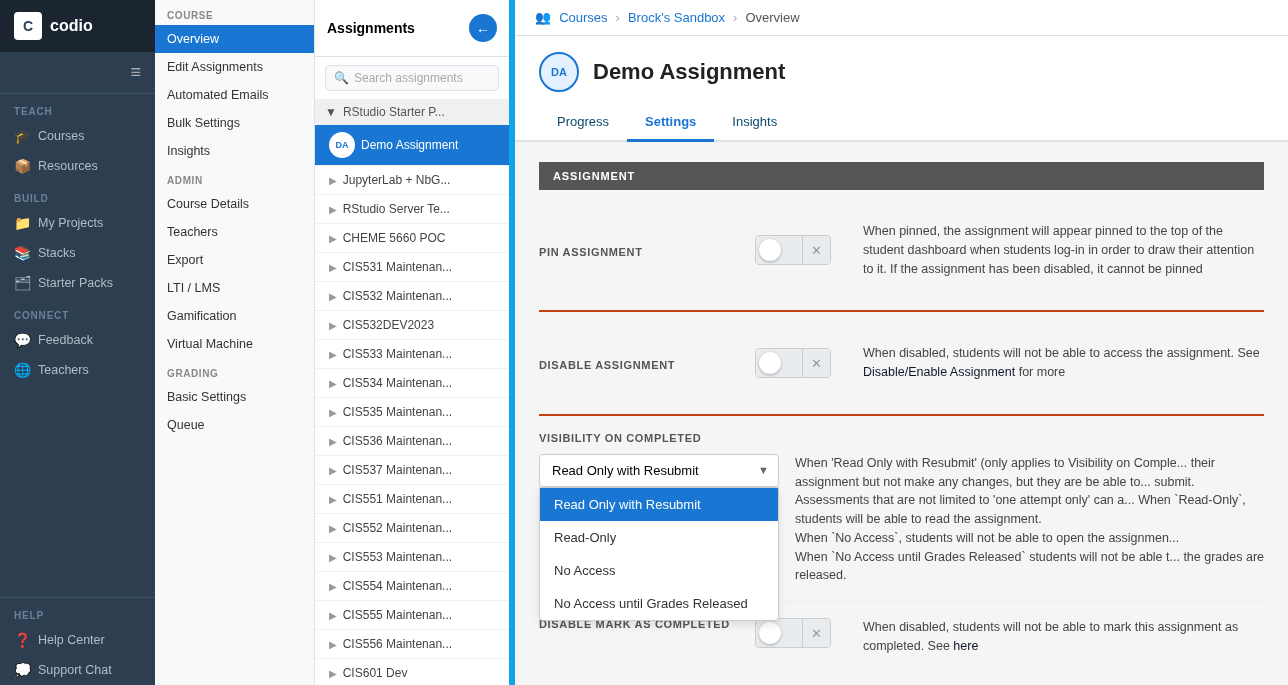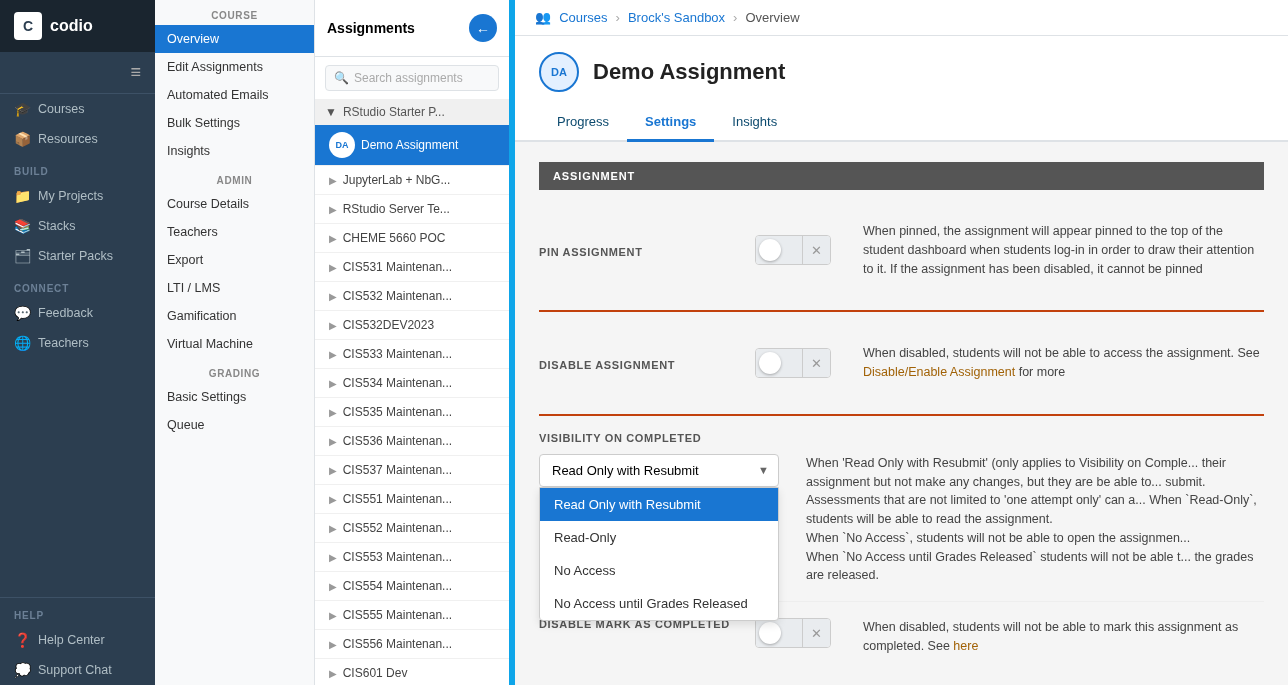--- a/index.html
+++ b/index.html
@@ -59,21 +59,21 @@
 
     
     .course-nav {
       width: 160px;
       background: #f8f9fa;
       border-right: 1px solid #dee2e6;
       height: 100%;
       overflow-y: auto;
       flex-shrink: 0;
     }
-    .course-nav-section { padding: 10px 0 4px; font-size: 10px; font-weight: 700; color: #888; text-transform: uppercase; letter-spacing: 0.06em; text-align: center; }
+    .course-nav-section { padding: 10px 12px 4px; font-size: 10px; font-weight: 700; color: #888; text-transform: uppercase; letter-spacing: 0.06em; }
     .course-nav-item {
       padding: 7px 12px;
       color: #333;
       cursor: pointer;
       font-size: 12.5px;
     }
     .course-nav-item.active { background: #1976d2; color: white; border-radius: 0; }
 
     
     .assignment-panel {
@@ -253,33 +253,33 @@
       font-size: 13px;
       cursor: pointer;
       border-left: 1px solid #ccc;
     }
     .settings-desc {
       flex: 1;
       font-size: 12.5px;
       color: #444;
       line-height: 1.5;
     }
-    .settings-desc a { color: #a16207; text-decoration: none; }
+    .settings-desc a { color: #0f172a; text-decoration: none; }
 
     
     .visibility-section { padding: 16px 0; border-bottom: 1px solid #eee; }
     .visibility-label {
       font-size: 11px;
       font-weight: 700;
       color: #555;
       text-transform: uppercase;
       letter-spacing: 0.06em;
       margin-bottom: 10px;
     }
-    .visibility-row { display: flex; gap: 27px; align-items: flex-start; }
+    .visibility-row { display: flex; gap: 16px; align-items: flex-start; }
     .dropdown-wrapper { position: relative; width: 240px; }
     .dropdown-select {
       width: 100%;
       padding: 8px 12px;
       border: 1px solid #ccc;
       border-radius: 4px;
       background: white;
       font-size: 13px;
       appearance: none;
       cursor: pointer;
@@ -321,20 +321,21 @@
 <div class="sidebar-left">
   <div class="sidebar-logo">
     <div class="logo-icon">C</div>
     <span>codio</span>
   </div>
   <div class="sidebar-hamburger">
     <span style="color:#aaa; font-size:18px;">≡</span>
   </div>
 
   <div>
+    <div class="sidebar-section-label">TEACH</div>
     <div class="sidebar-item">
       <span class="icon">🎓</span>
       <span>Courses</span>
     </div>
     <div class="sidebar-item">
       <span class="icon">📦</span>
       <span>Resources</span>
     </div>
   </div>
 

